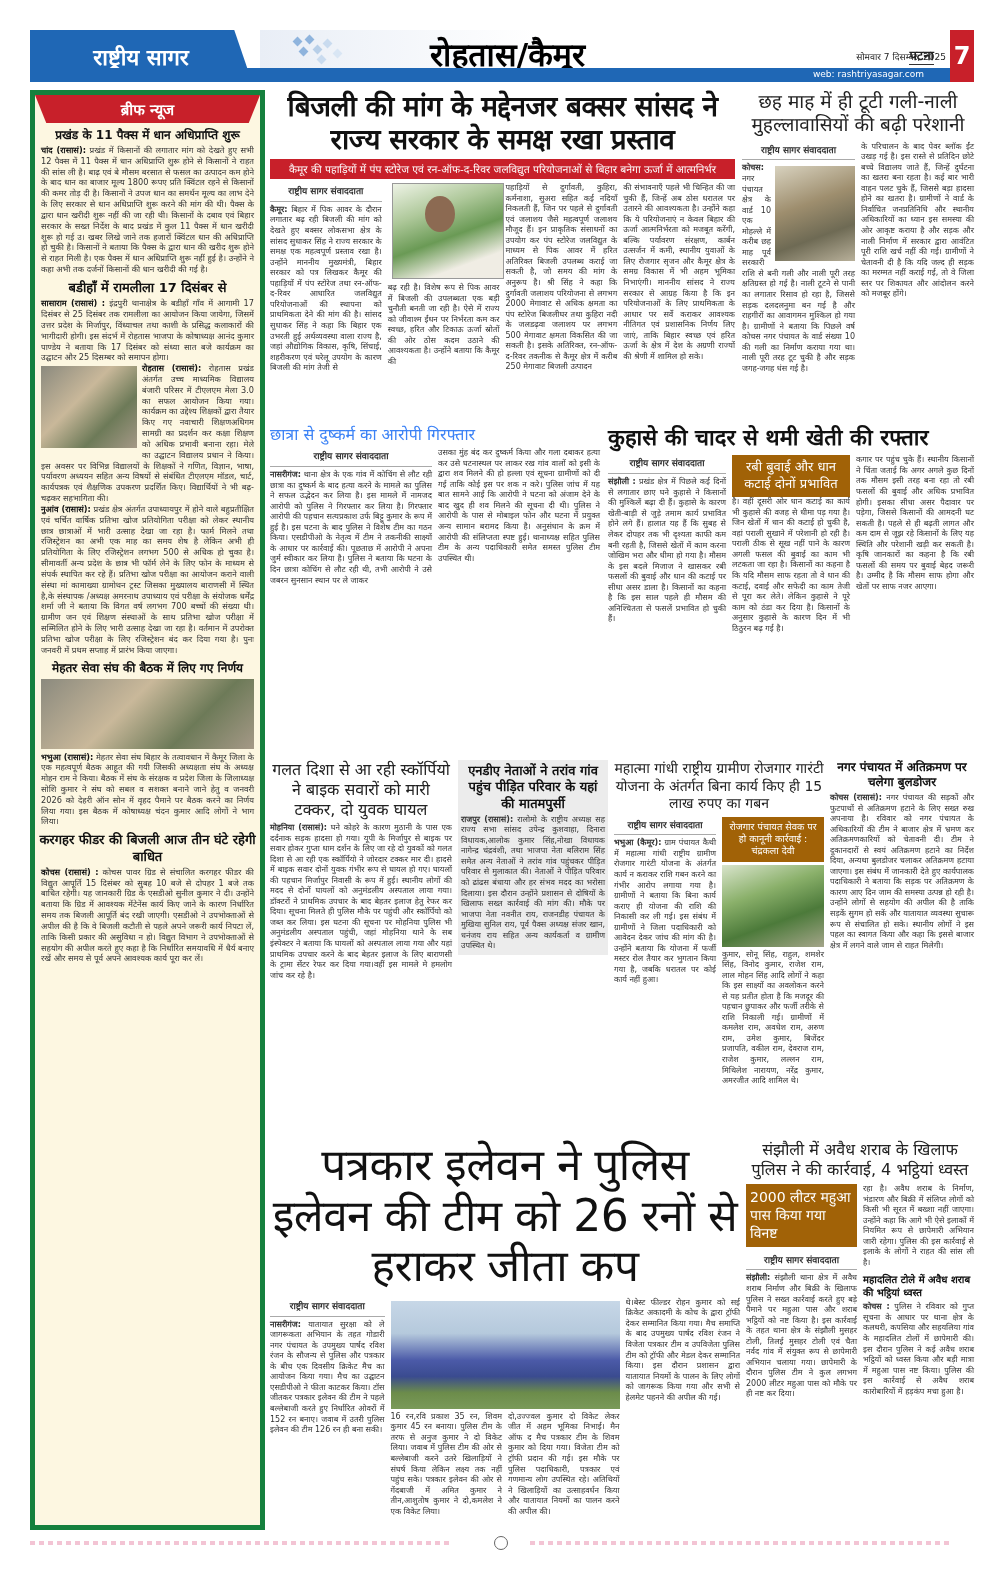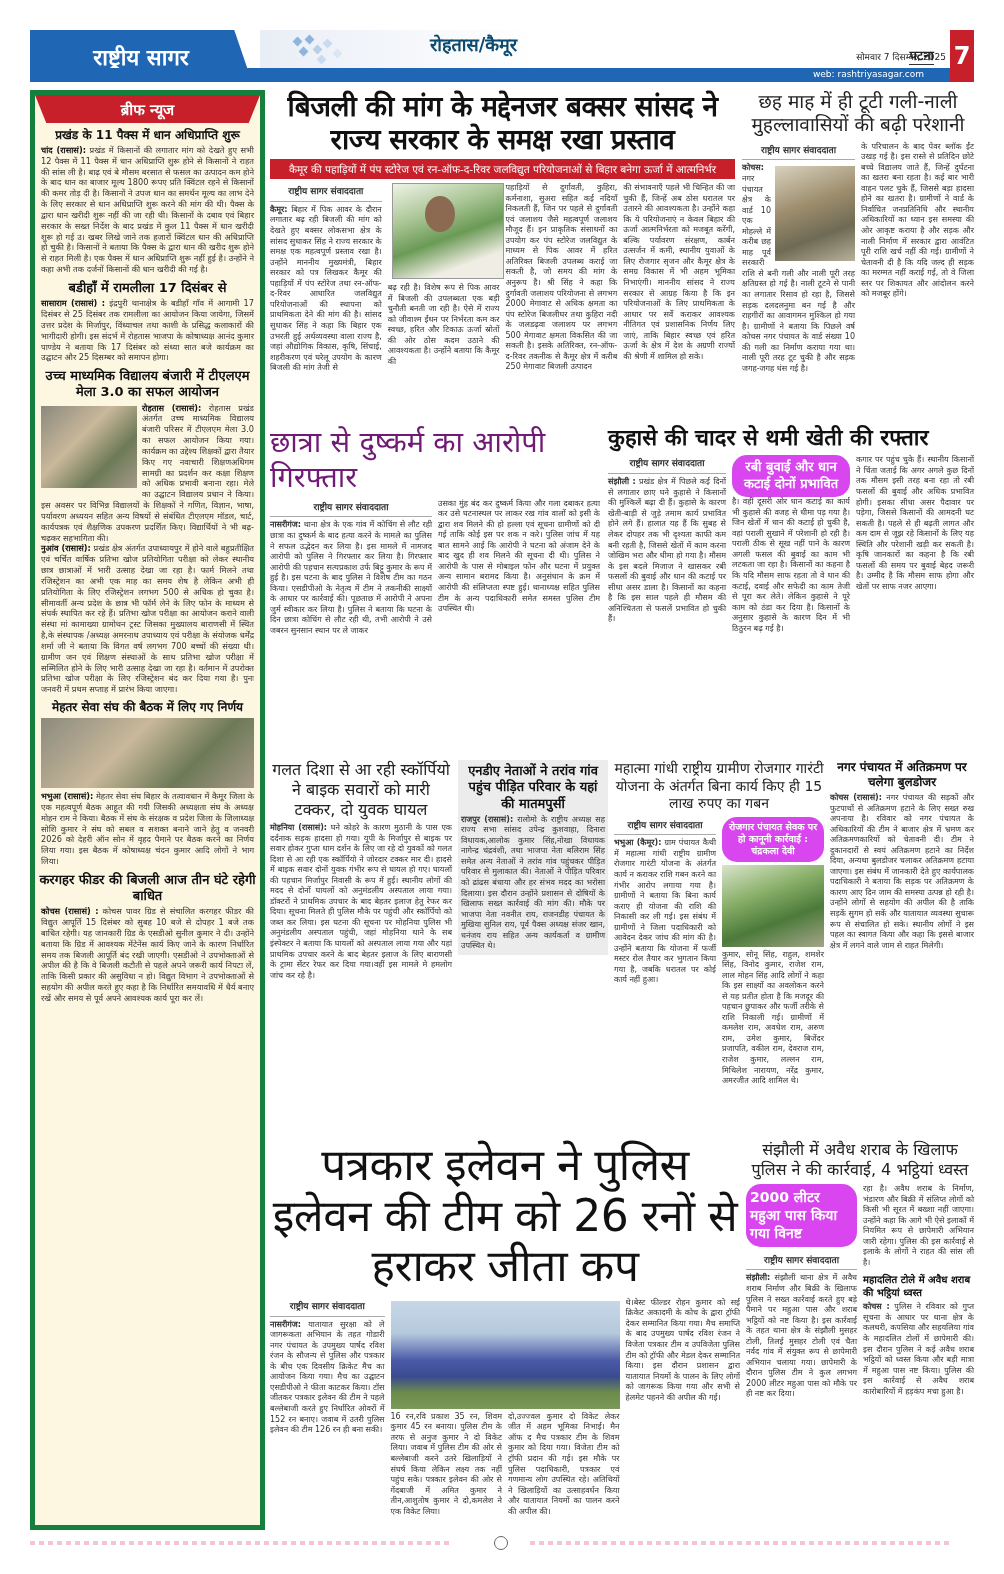--- a/index.html
+++ b/index.html
@@ -5,21 +5,21 @@
   * { box-sizing: border-box; margin: 0; padding: 0; }
   body { width: 1004px; height: 1574px; background: #fff; font-family: "DejaVu Sans", sans-serif; color: #222; overflow: hidden; position: relative; }
   .page { position: absolute; left: 30px; top: 30px; width: 944px; height: 1500px; }
 
   
   .masthead { position: absolute; left: 0; top: 0; width: 944px; height: 55px; }
   .mast-logo { position: absolute; left: 0; top: 0; width: 222px; height: 52px; background: #1f67b5; clip-path: polygon(0 0, 92% 0, 100% 100%, 0 100%); color: #fff; font-weight: bold; font-size: 22px; display: flex; align-items: center; justify-content: center; font-family: "DejaVu Serif", serif; }
   .mast-band { position: absolute; left: 230px; top: 0; width: 690px; height: 38px; background: linear-gradient(90deg,#e9eef6,#fff 40%); }
   .mast-dots { position: absolute; left: 260px; top: 6px; width: 60px; height: 28px; }
   .mast-dots span { position: absolute; width: 7px; height: 7px; background: #8fb4dd; transform: rotate(45deg); }
-  .mast-title { position: absolute; left: 400px; top: 2px; font-size: 18px; font-weight: bold; color: #0c4a6e; font-family: "DejaVu Serif", serif; }
+  .mast-title { position: absolute; left: 400px; top: 2px; font-size: 32px; font-weight: bold; color: #000000; font-family: "DejaVu Serif", serif; }
   .mast-city { position: absolute; right: 40px; top: 2px; font-size: 13px; font-weight: bold; border-bottom: 1px solid #333; margin-top: 14px; }
   .mast-date { position: absolute; right: 28px; top: 20px; font-size: 9px; color: #222; }
   .mast-page { position: absolute; right: 0; top: 0; width: 24px; height: 52px; background: #c8202a; color: #fff; font-size: 24px; font-weight: bold; display: flex; align-items: center; justify-content: center; }
   .mast-web-bar { position: absolute; left: 0; top: 38px; width: 920px; height: 14px; background: #1f67b5; }
   .mast-web { position: absolute; right: 50px; top: 39px; font-size: 9px; color: #fff; }
 
   
   .col-left { position: absolute; left: 0; top: 60px; width: 235px; height: 1440px; background: #fdf7e1; border: 5px solid #15803d; }
   .brief-head { background: #c8202a; color: #fff; text-align: center; font-weight: bold; font-size: 15px; padding: 4px 0; clip-path: polygon(0 0,100% 0,95% 100%,5% 100%); }
   .lh { font-weight: bold; font-size: 12px; text-align: center; margin: 5px 4px 2px; color: #111; line-height: 1.25; }
@@ -38,23 +38,23 @@
   .body3 { display: flex; gap: 6px; }
   .body3 > div { flex: 1; font-size: 8px; line-height: 1.32; text-align: justify; color: #333; }
   .mp-photo { width: 95px; height: 98px; float: right; background: linear-gradient(160deg,#eef3e6,#aec89a 30%,#6a9a55 55%,#f0ede4 80%); border: 1px solid #999; margin: 0 0 4px 4px; position: relative; }
   .mp-photo::after { content: ""; position: absolute; left: 32px; top: 12px; width: 30px; height: 36px; border-radius: 50%; background: #8c6a52; }
 
   .right1 { position: absolute; left: 712px; top: 60px; width: 232px; }
   .hl-r { font-size: 19px; text-align: center; line-height: 1.2; color: #222; }
   .ph-right { float: right; width: 80px; height: 95px; margin: 3px 0 3px 4px; background: linear-gradient(160deg,#d8d2bf,#9e8e6e 40%,#6e6a54 70%,#b8b09a); }
 
   .block { position: absolute; }
-  .hl2 { font-size: 29px; color: #701a75; line-height: 1.2; }
+  .hl2 { font-size: 16px; color: #3b82f6; line-height: 1.2; }
   .hl2b { font-size: 22px; font-weight: bold; color: #111; line-height: 1.2; }
-  .redbox { background: #d946ef; color: #fff; font-weight: bold; text-align: center; padding: 4px; line-height: 1.3; border-radius: 15px; }
+  .redbox { background: #a16207; color: #fff; font-weight: normal; text-align: center; padding: 4px; line-height: 1.3; }
   .graybox { background: #ececec; }
   .hl-med { font-size: 16px; color: #222; line-height: 1.25; text-align: center; }
   .hl-medb { font-size: 15px; font-weight: bold; color: #111; line-height: 1.25; text-align: center; }
   .hl-huge { font-size: 44px; color: #111; line-height: 1.15; text-align: center; letter-spacing: -0.5px; }
   .txt { font-size: 8px; line-height: 1.32; text-align: justify; color: #333; }
   .cols2 { display: flex; gap: 6px; }
   .cols2 > div { flex: 1; }
   .team-photo { height: 108px; background: linear-gradient(180deg,#c7d7e7 0%,#b5c9dc 30%,#4b5aa8 55%,#3a4b8f 70%,#6c8c4a 85%,#7a9a5a 100%); margin: 3px 0; }
   .field-photo { height: 82px; background: linear-gradient(160deg,#d9e4cc,#8ab06a 35%,#4c7a3a 65%,#a4a58a); margin: 3px 0; }
   .footer-bar { position: absolute; left: 0; top: 1506px; width: 944px; height: 14px; }
@@ -93,21 +93,20 @@
       <div class="lh">प्रखंड के 11 पैक्स में धान अधिप्राप्ति शुरू</div>
       <div class="lt"><b>चांद (रासासं):</b> <span>प्रखंड में किसानों की लगातार मांग को देखते हुए सभी 12 पैक्स में 11 पैक्स में धान अधिप्राप्ति शुरू होने से किसानों ने राहत की सांस ली है। बाढ़ एवं बे मौसम बरसात से फसल का उत्पादन कम होने के बाद धान का बाजार मूल्य 1800 रूपए प्रति क्विंटल रहने से किसानों की कमर तोड़ दी है। किसानों ने उपज धान का समर्थन मूल्य का लाभ देने के लिए सरकार से धान अधिप्राप्ति शुरू करने की मांग की थी। पैक्स के द्वारा धान खरीदी शुरू नहीं की जा रही थी। किसानों के दबाव एवं बिहार सरकार के सख्त निर्देश के बाद प्रखंड में कुल 11 पैक्स में धान खरीदी शुरू हो गई उ। खबर लिखे जाने तक हजारों क्विंटल धान की अधिप्राप्ति हो चुकी है। किसानों ने बताया कि पैक्स के द्वारा धान की खरीद शुरू होने से राहत मिली है। एक पैक्स में धान अधिप्राप्ति शुरू नहीं हुई है। उन्होंने ने कहा अभी तक दर्जनों किसानों की धान खरीदी की गई है।</span></div>
     </div>
 
     <div>
       <div class="lh big">बडीहाँ में रामलीला 17 दिसंबर से</div>
       <div class="lt"><b>सासाराम (रासासं) :</b> <span>इंद्रपुरी थानाक्षेत्र के बडीहाँ गाँव में आगामी 17 दिसंबर से 25 दिसंबर तक रामलीला का आयोजन किया जायेगा, जिसमें उत्तर प्रदेश के मिर्जापुर, विंध्याचल तथा काशी के प्रसिद्ध कलाकारों की भागीदारी होगी। इस संदर्भ में रोहतास भाजपा के कोषाध्यक्ष आनंद कुमार पाण्डेय ने बताया कि 17 दिसंबर को संध्या सात बजे कार्यक्रम का उद्घाटन और 25 दिसम्बर को समापन होगा।</span></div>
     </div>
 
     <div>
-      <div class="lh big">उच्च माध्यमिक विद्यालय बंजारी में टीएलएम मेला 3.0 का सफल आयोजन</div>
       <div class="photo small"></div>
       <div class="lt"><b>रोहतास (रासासं):</b> <span>रोहतास प्रखंड अंतर्गत उच्च माध्यमिक विद्यालय बंजारी परिसर में टीएलएम मेला 3.0 का सफल आयोजन किया गया। कार्यक्रम का उद्देश्य शिक्षकों द्वारा तैयार किए गए नवाचारी शिक्षणअधिगम सामग्री का प्रदर्शन कर कक्षा शिक्षण को अधिक प्रभावी बनाना रहा। मेले का उद्घाटन विद्यालय प्रधान ने किया। इस अवसर पर विभिन्न विद्यालयों के शिक्षकों ने गणित, विज्ञान, भाषा, पर्यावरण अध्ययन सहित अन्य विषयों से संबंधित टीएलएम मॉडल, चार्ट, कार्यपत्रक एवं शैक्षणिक उपकरण प्रदर्शित किए। विद्यार्थियों ने भी बढ़-चढ़कर सहभागिता की।</span></div>
     </div>
 
     <div style="clear:both">
       <div class="lt"><b>नुआंव (रासासं):</b> <span>प्रखंड क्षेत्र अंतर्गत उपाध्यायपुर में होने वाले बहुप्रतीक्षित एवं चर्चित वार्षिक प्रतिभा खोज प्रतियोगिता परीक्षा को लेकर स्थानीय छात्र छात्राओं में भारी उत्साह देखा जा रहा है। फार्म मिलने तथा रजिस्ट्रेशन का अभी एक माह का समय शेष है लेकिन अभी ही प्रतियोगिता के लिए रजिस्ट्रेशन लगभग 500 से अधिक हो चुका है। सीमावर्ती अन्य प्रदेश के छात्र भी फॉर्म लेने के लिए फोन के माध्यम से संपर्क स्थापित कर रहे हैं। प्रतिभा खोज परीक्षा का आयोजन कराने वाली संस्था मां कामाख्या ग्रामोथन ट्रस्ट जिसका मुख्यालय बाराणसी में स्थित है,के संस्थापक /अध्यक्ष अमरनाथ उपाध्याय एवं परीक्षा के संयोजक धर्मेंद्र शर्मा जी ने बताया कि विगत वर्ष लगभग 700 बच्चों की संख्या थी। ग्रामीण जन एवं शिक्षण संस्थाओं के साथ प्रतिभा खोज परीक्षा में सम्मिलित होने के लिए भारी उत्साह देखा जा रहा है। वर्तमान में उपरोक्त प्रतिभा खोज परीक्षा के लिए रजिस्ट्रेशन बंद कर दिया गया है। पुनः जनवरी में प्रथम सप्ताह में प्रारंभ किया जाएगा।</span></div>
     </div>
 
     <div>
       <div class="lh">मेहतर सेवा संघ की बैठक में लिए गए निर्णय</div>

